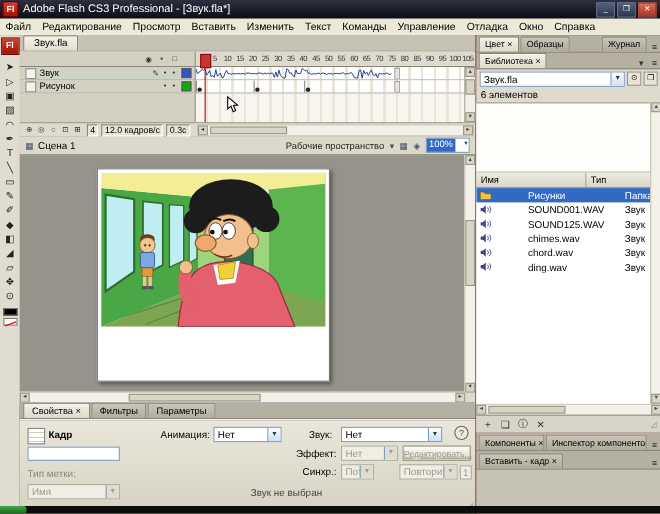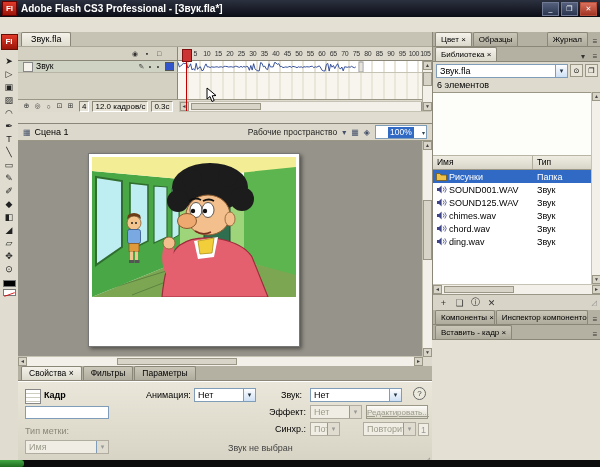--- a/index.html
+++ b/index.html
@@ -1,20 +1,20 @@
 <!DOCTYPE html>
 <html><head>
 <meta charset="utf-8">
 <style>
   html,body{margin:0;padding:0;width:600px;height:467px;overflow:hidden;background:#000;}
   #screen{position:relative;width:600px;height:467px;background:#e4e1d4;font-family:"Liberation Sans",sans-serif;font-size:10px;color:#000;overflow:hidden;}
   
   .titlebar{position:absolute;left:0;top:0;width:600px;height:17px;background:linear-gradient(#2c3140,#0b0d15);display:flex;align-items:center;color:#fff;}
   .app-icon{width:13px;height:13px;background:linear-gradient(#e03a2a,#9c1408);border:1px solid #600;color:#fff;font-weight:bold;font-size:8px;display:flex;align-items:center;justify-content:center;margin:0 4px 0 2px;}
-  .title-text{font-size:10px;font-weight:bold;white-space:nowrap;}
+  .title-text{font-size:10px;font-weight:normal;white-space:nowrap;}
   .winbtns{margin-left:auto;display:flex;gap:2px;padding-right:3px;}
   .winbtn{width:15px;height:12px;background:linear-gradient(#55617c,#2b3550);border:1px solid #707a95;color:#fff;font-size:7px;line-height:11px;text-align:center;}
   .winbtn.close{background:linear-gradient(#d9705c,#a33424);border-color:#b5503c;}
   
   .menubar{position:absolute;left:0;top:17px;width:600px;height:15px;background:#ece9d8;border-bottom:1px solid #aca899;display:flex;align-items:center;font-size:9.5px;}
   .menu-item{padding:0 5px;white-space:nowrap;}
   
   .toolstrip{position:absolute;left:0;top:32px;width:18px;height:428px;background:#e0ddd0;border-right:1px solid #aca899;display:flex;flex-direction:column;align-items:center;}
   .fl-logo{width:15px;height:14px;background:linear-gradient(#e03a2a,#9c1408);border:1px solid #6a0d05;color:#fff;font-size:8px;font-weight:bold;text-align:center;line-height:13px;margin:2px 0 4px;}
   .tool{width:16px;height:13px;display:flex;align-items:center;justify-content:center;font-size:9px;color:#222;}
@@ -53,21 +53,21 @@
   .tl-status{display:flex;align-items:center;height:12px;background:#dedbce;border-top:1px solid #9a9786;font-size:8px;padding-left:3px;}
   .tls-icon{width:11px;text-align:center;font-size:7px;color:#333;}
   .tlv{border:1px solid;border-color:#8a8778 #fff #fff #8a8778;background:#e6e3d6;font-size:8px;line-height:9px;padding:0 2px;margin-left:3px;white-space:nowrap;}
   .tl-hscroll{flex:1;display:flex;align-items:center;height:9px;background:#f2f0e8;border:1px solid #c6c3b5;margin:0 1px 0 6px;}
   .sb-thumb-h{height:7px;width:70px;background:#d8d5c8;border:1px solid #9a9786;box-sizing:border-box;margin-left:2px;}
   
   .editbar{height:16px;background:#dcd9cc;border-bottom:1px solid #9a9786;display:flex;align-items:center;padding:0 5px;font-size:9px;gap:4px;}
   .eb-icon{font-size:8px;color:#44506a;}
   .eb-right{margin-left:auto;display:flex;align-items:center;gap:5px;}
   .eb-ws{font-size:8.5px;color:#222;}
-  .zoombox{width:38px;height:12px;background:#fff;border:1px solid #7f9db9;display:flex;align-items:center;font-size:8.5px;padding-left:12px;}
+  .zoombox{width:38px;height:12px;background:#fff;border:1px solid #7f9db9;display:flex;font-size:8.5px;}
   .zoomsel{background:#316ac5;color:#fff;padding:0 2px;line-height:11px;}
   .zoomarr{margin-left:auto;font-size:6px;color:#345;padding-right:1px;}
   
   .stage{position:relative;height:225px;background:#96948a;overflow:hidden;}
   .canvas{position:absolute;left:70px;top:12px;width:210px;height:192px;background:#fff;border:1px solid #777;box-shadow:2px 2px 4px rgba(0,0,0,.45);}
   .canvas svg{display:block;margin:3px;}
   .st-vscroll{position:absolute;right:0;top:0;width:9px;height:calc(100% - 9px);background:#f2f0e8;border-left:1px solid #c6c3b5;display:flex;flex-direction:column;}
   .st-hscroll{position:absolute;left:0;bottom:0;height:9px;width:calc(100% - 9px);background:#f2f0e8;border-top:1px solid #c6c3b5;display:flex;align-items:center;}
   .st-corner{position:absolute;right:0;bottom:0;width:9px;height:9px;background:#dedbce;}
   .spacer{flex:1;}
@@ -85,41 +85,41 @@
   .dd{position:absolute;height:14px;background:#fff;border:1px solid #7f9db9;font-size:9px;line-height:12px;padding:0 13px 0 3px;box-sizing:border-box;white-space:nowrap;overflow:hidden;}
   .dd::after{content:"▾";position:absolute;right:0;top:0;width:11px;height:100%;background:linear-gradient(#fdfdfd,#cfe0f5);border-left:1px solid #7f9db9;font-size:7px;text-align:center;line-height:12px;color:#234;}
   .dd.disabled{color:#9a9a8a;background:#f0eee4;border-color:#b0ada0;}
   .dd.disabled::after{background:#e0ddd0;color:#999;}
   .pbtn{position:absolute;height:14px;border:1px solid #9a9786;background:linear-gradient(#fdfcf8,#ddd9cb);font-size:8px;font-family:"Liberation Sans",sans-serif;padding:0;}
   .pbtn.disabled{color:#9a9a8a;}
   .thumb{position:absolute;left:7px;top:7px;width:14px;height:13px;background:repeating-linear-gradient(#fff 0 3px,#cfcdc0 3px 4px);border:1px solid #888;}
   .phelp{position:absolute;right:6px;top:5px;width:11px;height:11px;border:1px solid #666;border-radius:50%;font-size:8px;line-height:11px;text-align:center;color:#444;background:#eceadd;}
   .pgrip{position:absolute;right:2px;bottom:1px;font-size:7px;color:#888;}
   
-  .rightcol{position:absolute;left:432px;top:32px;width:168px;height:308px;background:#7f1d1d;border-left:1px solid #8a8778;display:flex;flex-direction:column;}
+  .rightcol{position:absolute;left:432px;top:32px;width:168px;height:436px;background:#7f1d1d;border-left:1px solid #8a8778;display:flex;flex-direction:column;}
   .ptabs{display:flex;align-items:flex-end;height:15px;background:#b4b1a2;border-bottom:1px solid #8a8778;padding-left:2px;}
   .rtab{height:13px;padding:0 5px;font-size:8px;line-height:13px;background:linear-gradient(#cac7b8,#aeab9c);border:1px solid #8a8778;border-bottom:none;border-radius:2px 2px 0 0;margin-right:1px;white-space:nowrap;overflow:hidden;}
   .rtab.active{background:linear-gradient(#f4f2ea,#dcd9cc);}
   .pmenu{width:12px;font-size:8px;text-align:center;color:#333;flex:none;}
   .libbody{height:330px;background:#dedbce;position:relative;display:flex;flex-direction:column;}
   .lib-docrow{display:flex;align-items:center;height:17px;padding:0 3px;gap:2px;}
   .lib-dd{position:relative;flex:1;height:14px;background:#fff;border:1px solid #7f9db9;font-size:9px;line-height:12px;padding:0 13px 0 3px;box-sizing:border-box;overflow:hidden;white-space:nowrap;}
   .lib-dd::after{content:"▾";position:absolute;right:0;top:0;width:11px;height:100%;background:linear-gradient(#fdfdfd,#cfe0f5);border-left:1px solid #7f9db9;font-size:7px;text-align:center;line-height:12px;color:#234;}
   .lib-btn{width:13px;height:13px;border:1px solid #9a9786;background:#e8e5d8;font-size:7px;text-align:center;line-height:11px;box-sizing:border-box;}
   .lib-count{height:13px;font-size:9px;line-height:13px;padding-left:4px;}
   .lib-scrollwrap{position:relative;flex:1;display:flex;flex-direction:column;}
   .lib-preview{height:62px;background:#fdfdfa;border-top:1px solid #9a9786;border-bottom:1px solid #b8b5a6;margin-right:9px;}
   .lib-header{height:13px;background:linear-gradient(#efede2,#d8d5c8);border-bottom:1px solid #9a9786;display:flex;font-size:8.5px;line-height:12px;margin-right:9px;position:relative;}
   .lib-header .h-name{padding-left:4px;width:100px;border-right:1px solid #b0ad9e;box-sizing:border-box;}
   .lib-header .h-type{padding-left:4px;flex:1;}
   .lib-list{flex:1;background:#fff;margin-right:9px;overflow:hidden;}
   .lib-row{display:flex;align-items:center;height:13px;font-size:9px;}
   .lib-row.sel{background:#316ac5;color:#fff;}
   .lib-ic{width:16px;padding-left:3px;box-sizing:border-box;flex:none;display:flex;align-items:center;}
-  .lib-nm{width:84px;overflow:hidden;white-space:nowrap;flex:none;}
+  .lib-nm{width:84px;overflow:hidden;white-space:nowrap;flex:none;margin-left:31px;}
   .lib-tp{flex:1;padding-left:4px;overflow:hidden;white-space:nowrap;}
   .lib-vscroll{position:absolute;right:0;top:0;bottom:0;width:9px;background:#f2f0e8;border-left:1px solid #c6c3b5;display:flex;flex-direction:column;}
   .lib-hscroll{height:9px;background:#f2f0e8;border-top:1px solid #c6c3b5;display:flex;align-items:center;}
   .lib-iconbar{height:15px;border-top:1px solid #9a9786;background:#d8d5c8;display:flex;align-items:center;gap:3px;padding:0 4px;font-size:9px;color:#333;}
   .lib-tool{width:13px;text-align:center;}
   .rc-rest{flex:1;background:#c6c3b5;}
   
   .taskbar{position:absolute;left:0;top:460px;width:600px;height:7px;background:#0c0c0c;}
   .startbtn{position:absolute;left:0;top:0;width:24px;height:7px;background:linear-gradient(#43a843,#1f6b1f);border-radius:0 3px 3px 0;}
   
@@ -133,20 +133,33 @@
   <div class="titlebar">
     <div class="app-icon">Fl</div>
     <div class="title-text">Adobe Flash CS3 Professional - [Звук.fla*]</div>
     <div class="winbtns">
       <div class="winbtn">_</div>
       <div class="winbtn">❐</div>
       <div class="winbtn close">✕</div>
     </div>
   </div>
 
+  <div class="menubar" id="menubar">
+      <span class="menu-item">Файл</span>
+      <span class="menu-item">Редактирование</span>
+      <span class="menu-item">Просмотр</span>
+      <span class="menu-item">Вставить</span>
+      <span class="menu-item">Изменить</span>
+      <span class="menu-item">Текст</span>
+      <span class="menu-item">Команды</span>
+      <span class="menu-item">Управление</span>
+      <span class="menu-item">Отладка</span>
+      <span class="menu-item">Окно</span>
+      <span class="menu-item">Справка</span>
+    </div>
 
   <div class="toolstrip">
     <div class="fl-logo">Fl</div>
     <div id="tools">
         <div class="tool">➤</div>
         <div class="tool">▷</div>
         <div class="tool">▣</div>
         <div class="tool">▨</div>
         <div class="tool">◠</div>
         <div class="tool">✒</div>
@@ -194,20 +207,41 @@
           <span class="layer-chip" style="background: rgb(51, 85, 204);"></span>
         </div>
         <div class="tl-frames">
           <svg id="waveform" width="245" height="12">
             <rect x="181" y="1" width="4" height="10" fill="none" stroke="#999"></rect>
           <polyline points="0.0,1.4 1.4,5.9 2.8,4.8 4.2,3.8 5.6,2.0 7.0,2.9 8.4,1.6 9.8,7.0 11.2,5.8 12.6,2.8 14.0,8.9 15.4,7.7 16.8,9.3 18.2,2.3 19.6,8.4 21.0,6.5 22.4,5.8 23.8,9.7 25.2,9.3 26.6,5.5 28.0,2.9 29.4,6.0 30.8,5.8 32.2,6.6 33.6,5.8 35.0,6.1 36.4,6.2 37.8,5.9 39.2,5.8 40.6,6.3 42.0,5.9 43.4,5.8 44.8,6.4 46.2,5.4 47.6,5.4 49.0,5.5 50.4,6.0 51.8,5.9 53.2,5.7 54.6,6.1 56.0,6.0 57.4,5.3 58.8,5.4 60.2,6.0 61.6,6.3 63.0,5.3 64.4,6.3 65.8,5.4 67.2,6.1 68.6,5.4 70.0,5.8 71.4,9.3 72.8,4.5 74.2,9.1 75.6,2.7 77.0,7.8 78.4,9.2 79.8,9.8 81.2,10.0 82.6,1.6 84.0,2.3 85.4,5.8 86.8,5.1 88.2,7.9 89.6,8.7 91.0,2.7 92.4,5.9 93.8,5.9 95.2,5.9 96.6,1.5 98.0,1.9 99.4,3.4 100.8,2.7 102.2,5.6 103.6,5.5 105.0,6.6 106.4,6.3 107.8,5.9 109.2,6.3 110.6,5.8 112.0,5.4 113.4,6.4 114.8,5.4 116.2,5.6 117.6,6.0 119.0,6.7 120.4,5.8 121.8,6.2 123.2,5.8 124.6,6.6 126.0,5.7 127.4,6.0 128.8,5.7 130.2,5.9 131.6,5.9 133.0,5.3 134.4,5.3 135.8,6.6 137.2,5.8 138.6,6.2 140.0,5.5 141.4,4.9 142.8,7.0 144.2,9.4 145.6,9.9 147.0,10.0 148.4,3.3 149.8,2.5 151.2,10.1 152.6,3.2 154.0,6.2 155.4,4.5 156.8,7.6 158.2,4.8 159.6,2.7 161.0,6.5 162.4,8.1 163.8,6.0 165.2,9.9 166.6,5.8 168.0,6.0 169.4,6.3 170.8,5.9 172.2,6.2 173.6,5.3 175.0,6.2 176.4,6.7 177.8,5.9" fill="none" stroke="#233f8f" stroke-width="0.9"></polyline>
             </svg>
         </div>
       </div>
 
+      <div class="tl-row">
+        <div class="tl-left">
+          <span class="layer-page"></span>
+          <span class="layer-name">Рисунок</span>
+          <span class="layer-st"></span>
+          <span class="layer-dot">•</span>
+          <span class="layer-dot">•</span>
+          <span class="layer-chip" style="background: rgb(0, 180, 0);"></span>
+        </div>
+        <div class="tl-frames">
+          <svg width="245" height="12">
+            <line x1="0.5" y1="0" x2="0.5" y2="12" stroke="#888"></line>
+            <circle cx="3.5" cy="8.5" r="2" fill="#222"></circle>
+            <line x1="53" y1="0" x2="53" y2="12" stroke="#888"></line>
+            <circle cx="56" cy="8.5" r="2" fill="#222"></circle>
+            <line x1="99" y1="0" x2="99" y2="12" stroke="#888"></line>
+            <circle cx="102" cy="8.5" r="2" fill="#222"></circle>
+            <rect x="181" y="1" width="4" height="10" fill="none" stroke="#999"></rect>
+          </svg>
+        </div>
+      </div>
 
       <div class="tl-fill">
         <div class="tl-left empty"></div>
         <div class="tl-frames-empty"></div>
       </div>
 
       <div class="playhead-line"></div>
       <div class="playhead-head"></div>
 
       <div class="tl-vscroll">

